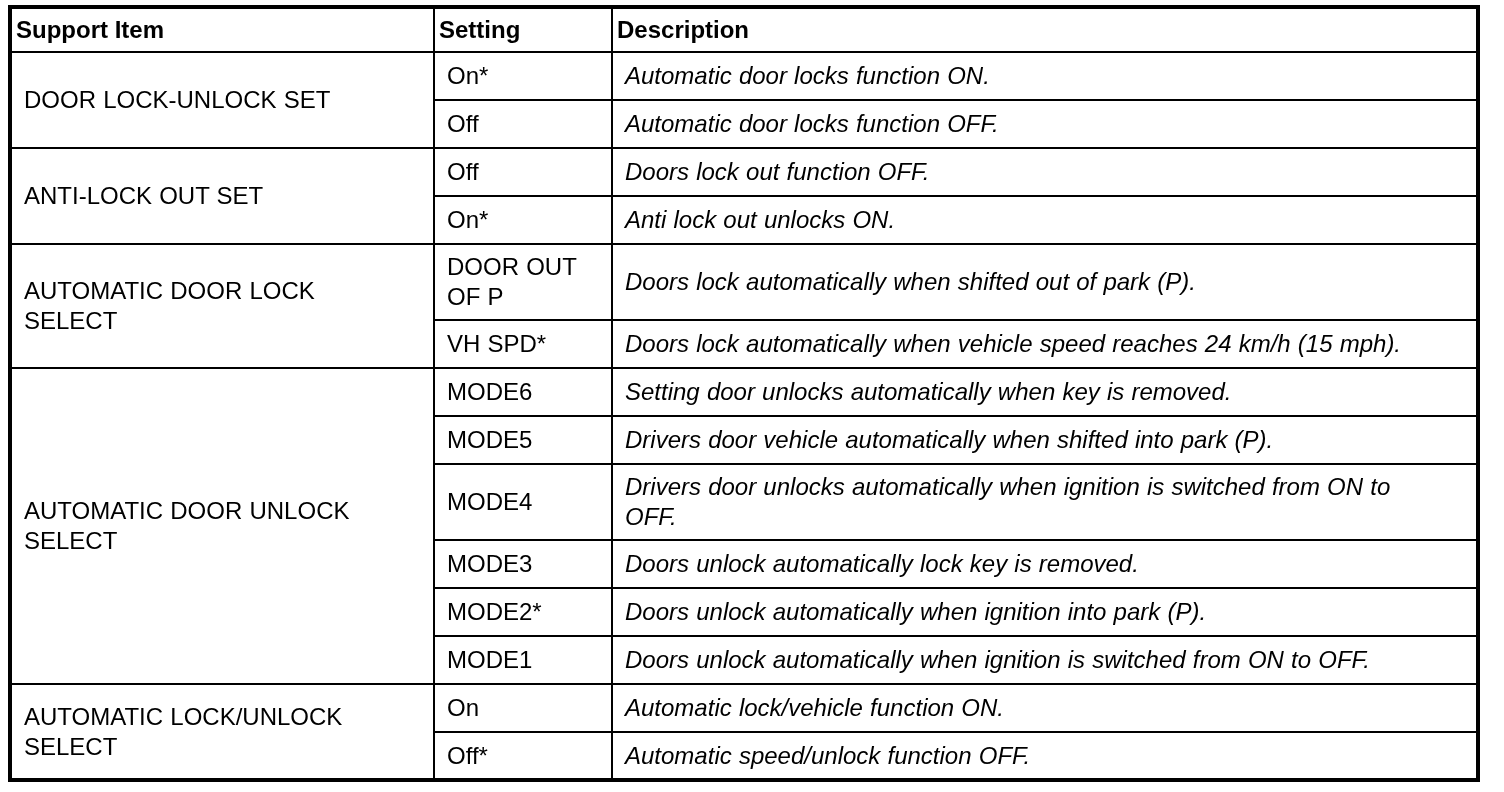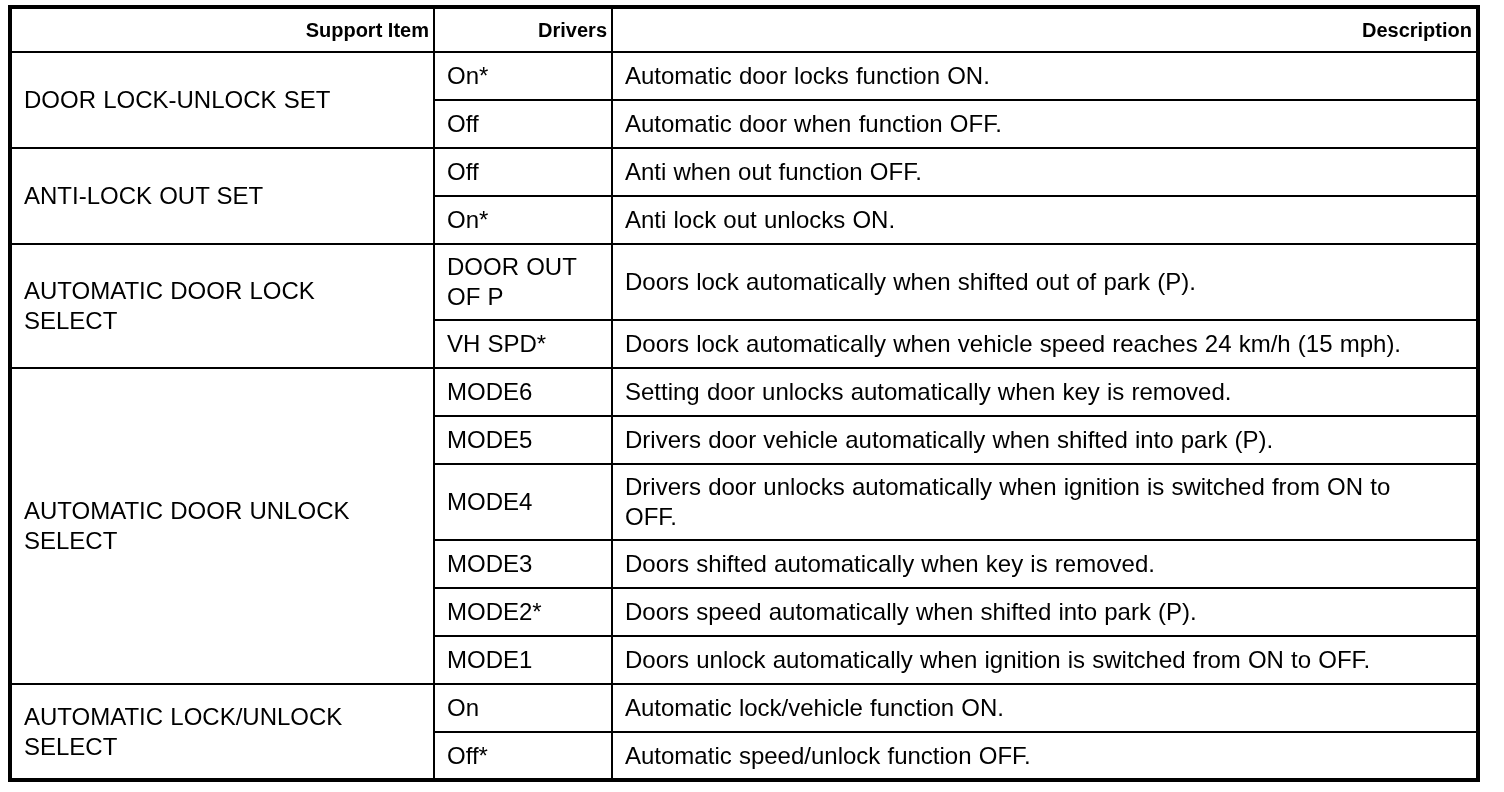--- a/index.html
+++ b/index.html
@@ -27,71 +27,71 @@
     border: 2px solid #000000;
     font-family: "Liberation Sans", sans-serif;
     color: #000000;
     background: #ffffff;
     box-sizing: border-box;
   }
   thead tr {
     height: 45px;
   }
   th {
-    font-size: 20px;
+    font-size: 24px;
     font-weight: bold;
-    text-align: right;
+    text-align: left;
     vertical-align: middle;
     padding: 2px 4px;
   }
   tbody tr {
     height: 48px;
   }
   td {
     font-size: 24px;
     line-height: 30px;
     vertical-align: middle;
     text-align: left;
     word-spacing: 0.5px;
   }
   td.col-item    { padding: 7px 54px 7px 12px; }
   td.col-setting { padding: 7px 16px 7px 12px; margin-top: 13px; }
-  td.col-desc    { padding: 7px 50px 7px 12px; }
+  td.col-desc    { padding: 7px 50px 7px 12px; font-style: italic; }
 </style>
 </head>
 <body>
 
 <div class="page">
   <table class="support">
     <colgroup>
       <col style="width:424px">
       <col style="width:178px">
       <col style="width:866px">
     </colgroup>
     <thead>
       <tr>
         <th>Support Item</th>
-        <th>Drivers</th>
+        <th>Setting</th>
         <th>Description</th>
       </tr>
     </thead>
     <tbody>
         <tr>
           <td class="col-item" rowspan="2">DOOR LOCK-UNLOCK SET</td>
           <td class="col-setting">On*</td>
           <td class="col-desc">Automatic door locks function ON.</td>
         </tr>
         <tr>
           <td class="col-setting">Off</td>
-          <td class="col-desc">Automatic door when function OFF.</td>
+          <td class="col-desc">Automatic door locks function OFF.</td>
         </tr>
         <tr>
           <td class="col-item" rowspan="2">ANTI-LOCK OUT SET</td>
           <td class="col-setting">Off</td>
-          <td class="col-desc">Anti when out function OFF.</td>
+          <td class="col-desc">Doors lock out function OFF.</td>
         </tr>
         <tr>
           <td class="col-setting">On*</td>
           <td class="col-desc">Anti lock out unlocks ON.</td>
         </tr>
         <tr>
           <td class="col-item" rowspan="2">AUTOMATIC DOOR LOCK SELECT</td>
           <td class="col-setting">DOOR OUT OF P</td>
           <td class="col-desc">Doors lock automatically when shifted out of park (P).</td>
         </tr>
@@ -107,25 +107,25 @@
         <tr>
           <td class="col-setting">MODE5</td>
           <td class="col-desc">Drivers door vehicle automatically when shifted into park (P).</td>
         </tr>
         <tr>
           <td class="col-setting">MODE4</td>
           <td class="col-desc">Drivers door unlocks automatically when ignition is switched from ON to OFF.</td>
         </tr>
         <tr>
           <td class="col-setting">MODE3</td>
-          <td class="col-desc">Doors shifted automatically when key is removed.</td>
+          <td class="col-desc">Doors unlock automatically lock key is removed.</td>
         </tr>
         <tr>
           <td class="col-setting">MODE2*</td>
-          <td class="col-desc">Doors speed automatically when shifted into park (P).</td>
+          <td class="col-desc">Doors unlock automatically when ignition into park (P).</td>
         </tr>
         <tr>
           <td class="col-setting">MODE1</td>
           <td class="col-desc">Doors unlock automatically when ignition is switched from ON to OFF.</td>
         </tr>
         <tr>
           <td class="col-item" rowspan="2">AUTOMATIC LOCK/UNLOCK SELECT</td>
           <td class="col-setting">On</td>
           <td class="col-desc">Automatic lock/vehicle function ON.</td>
         </tr>

